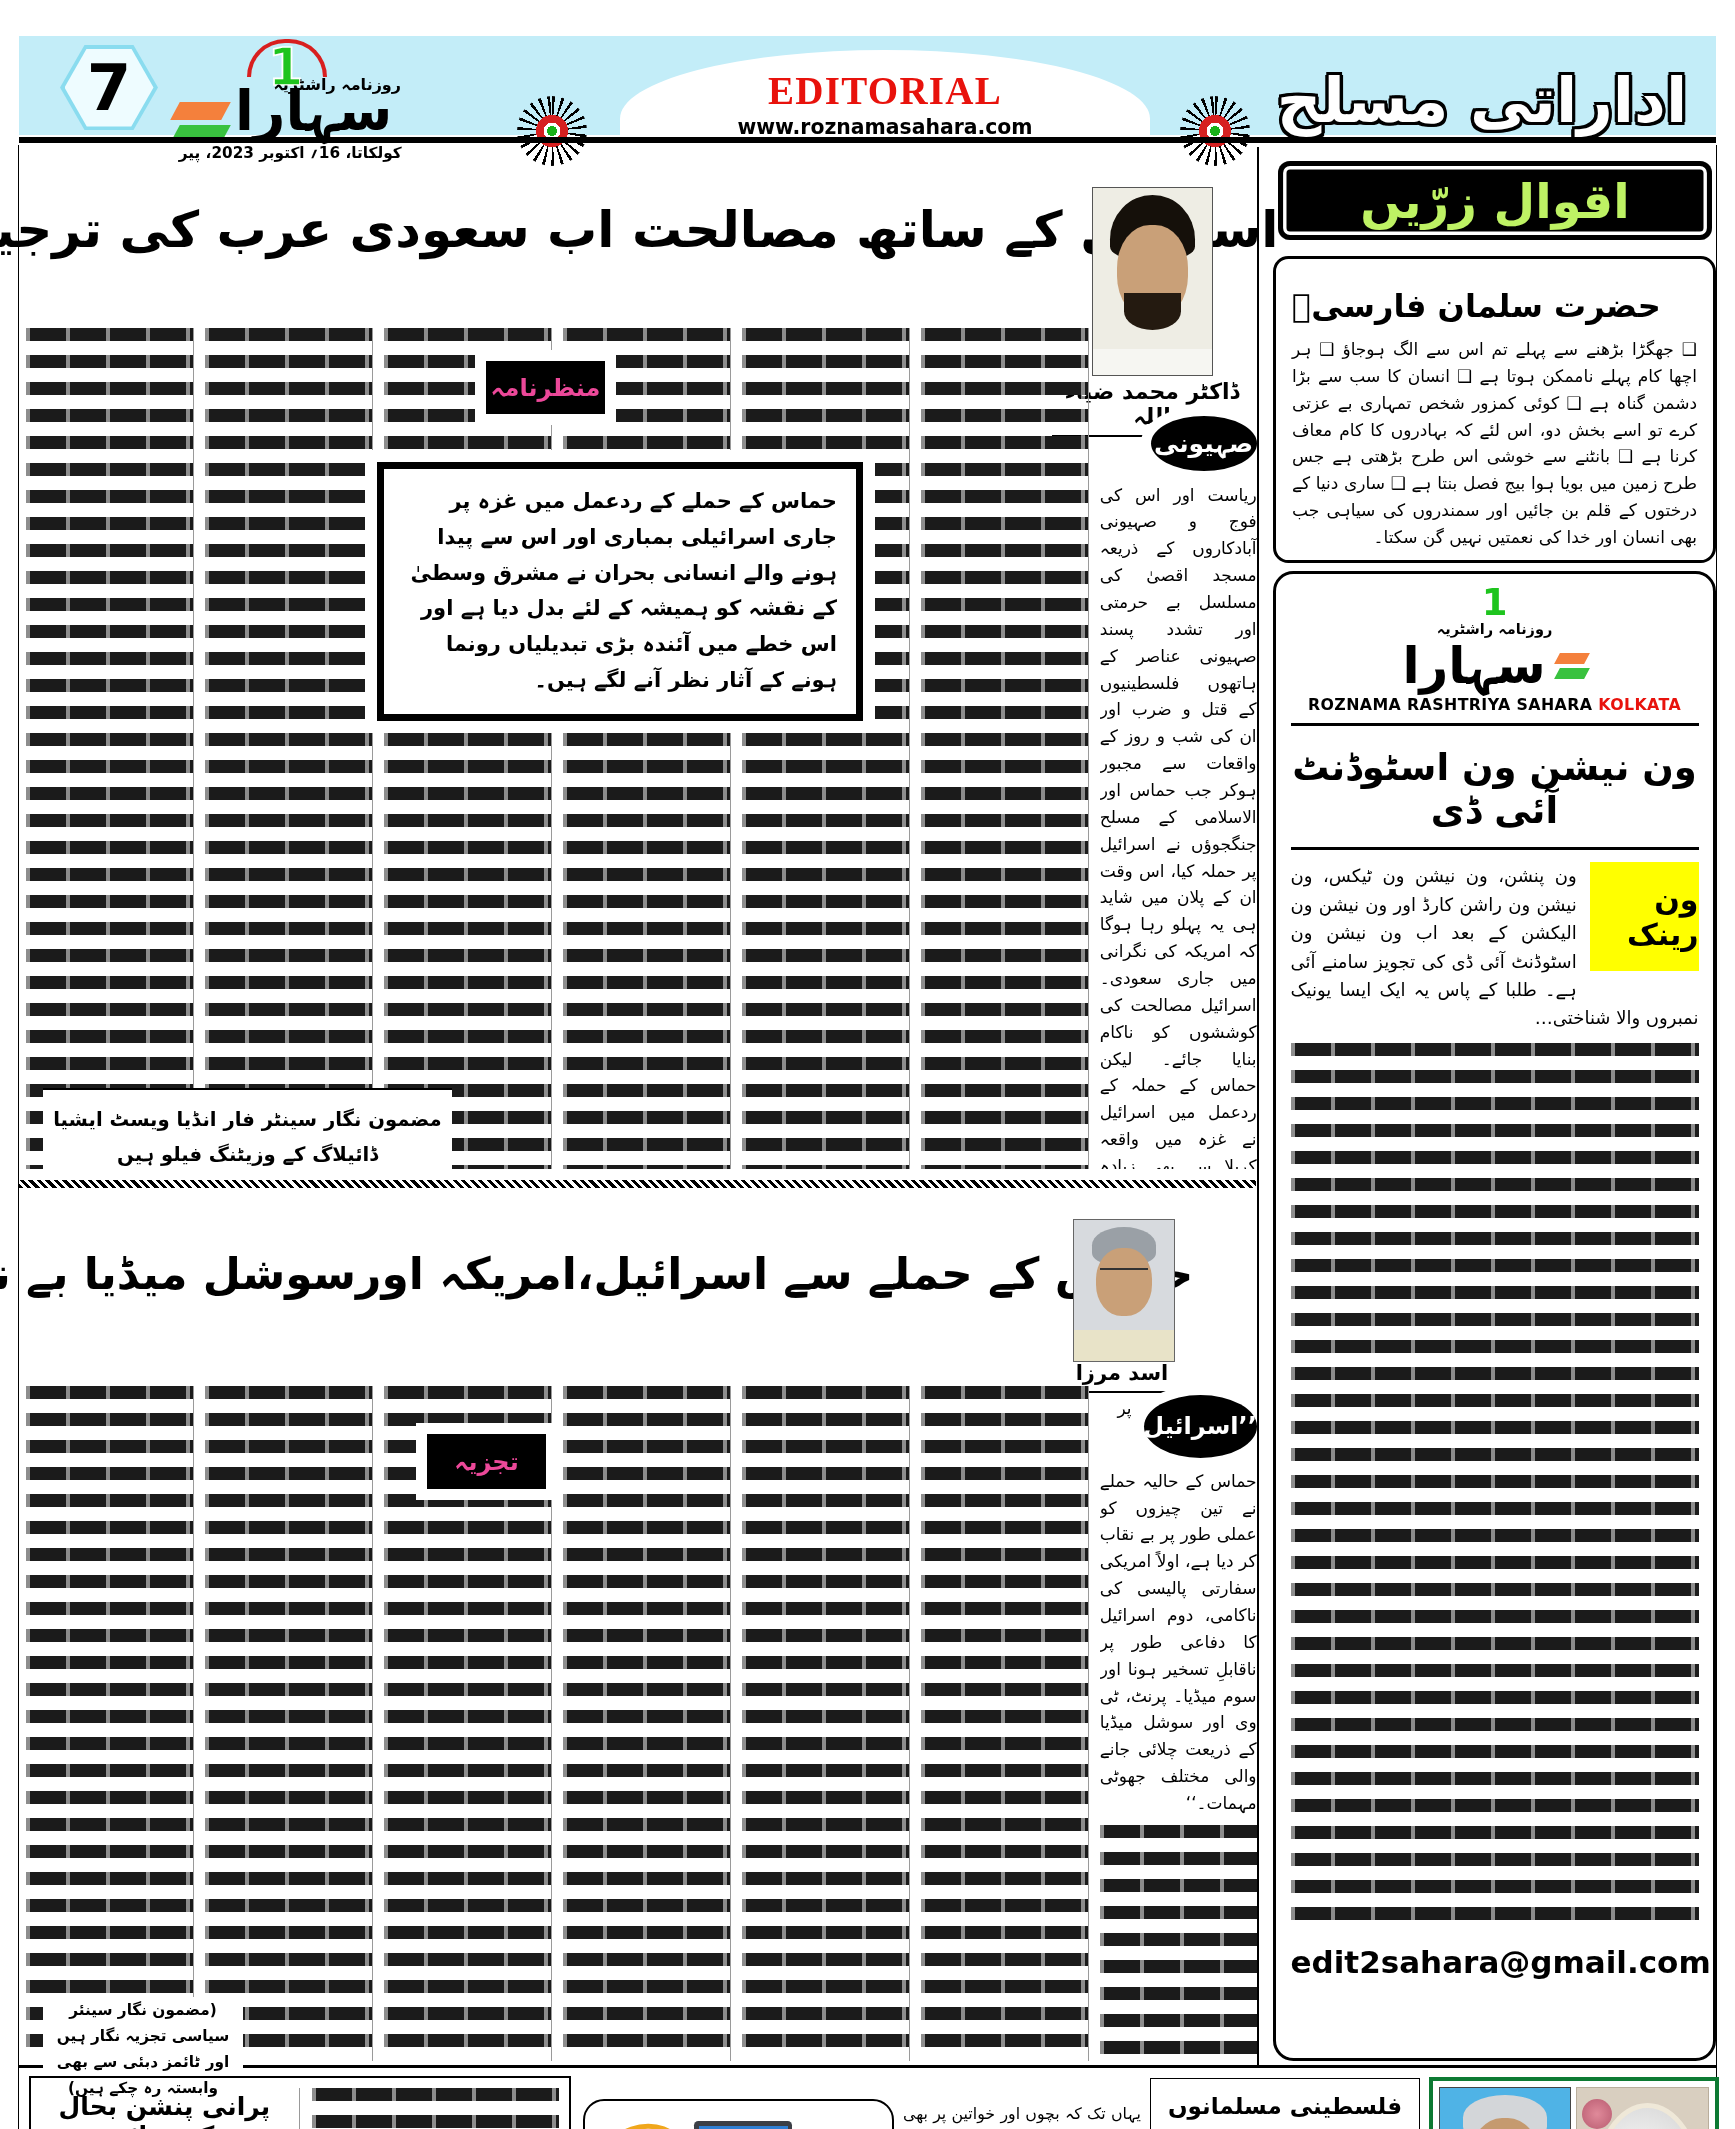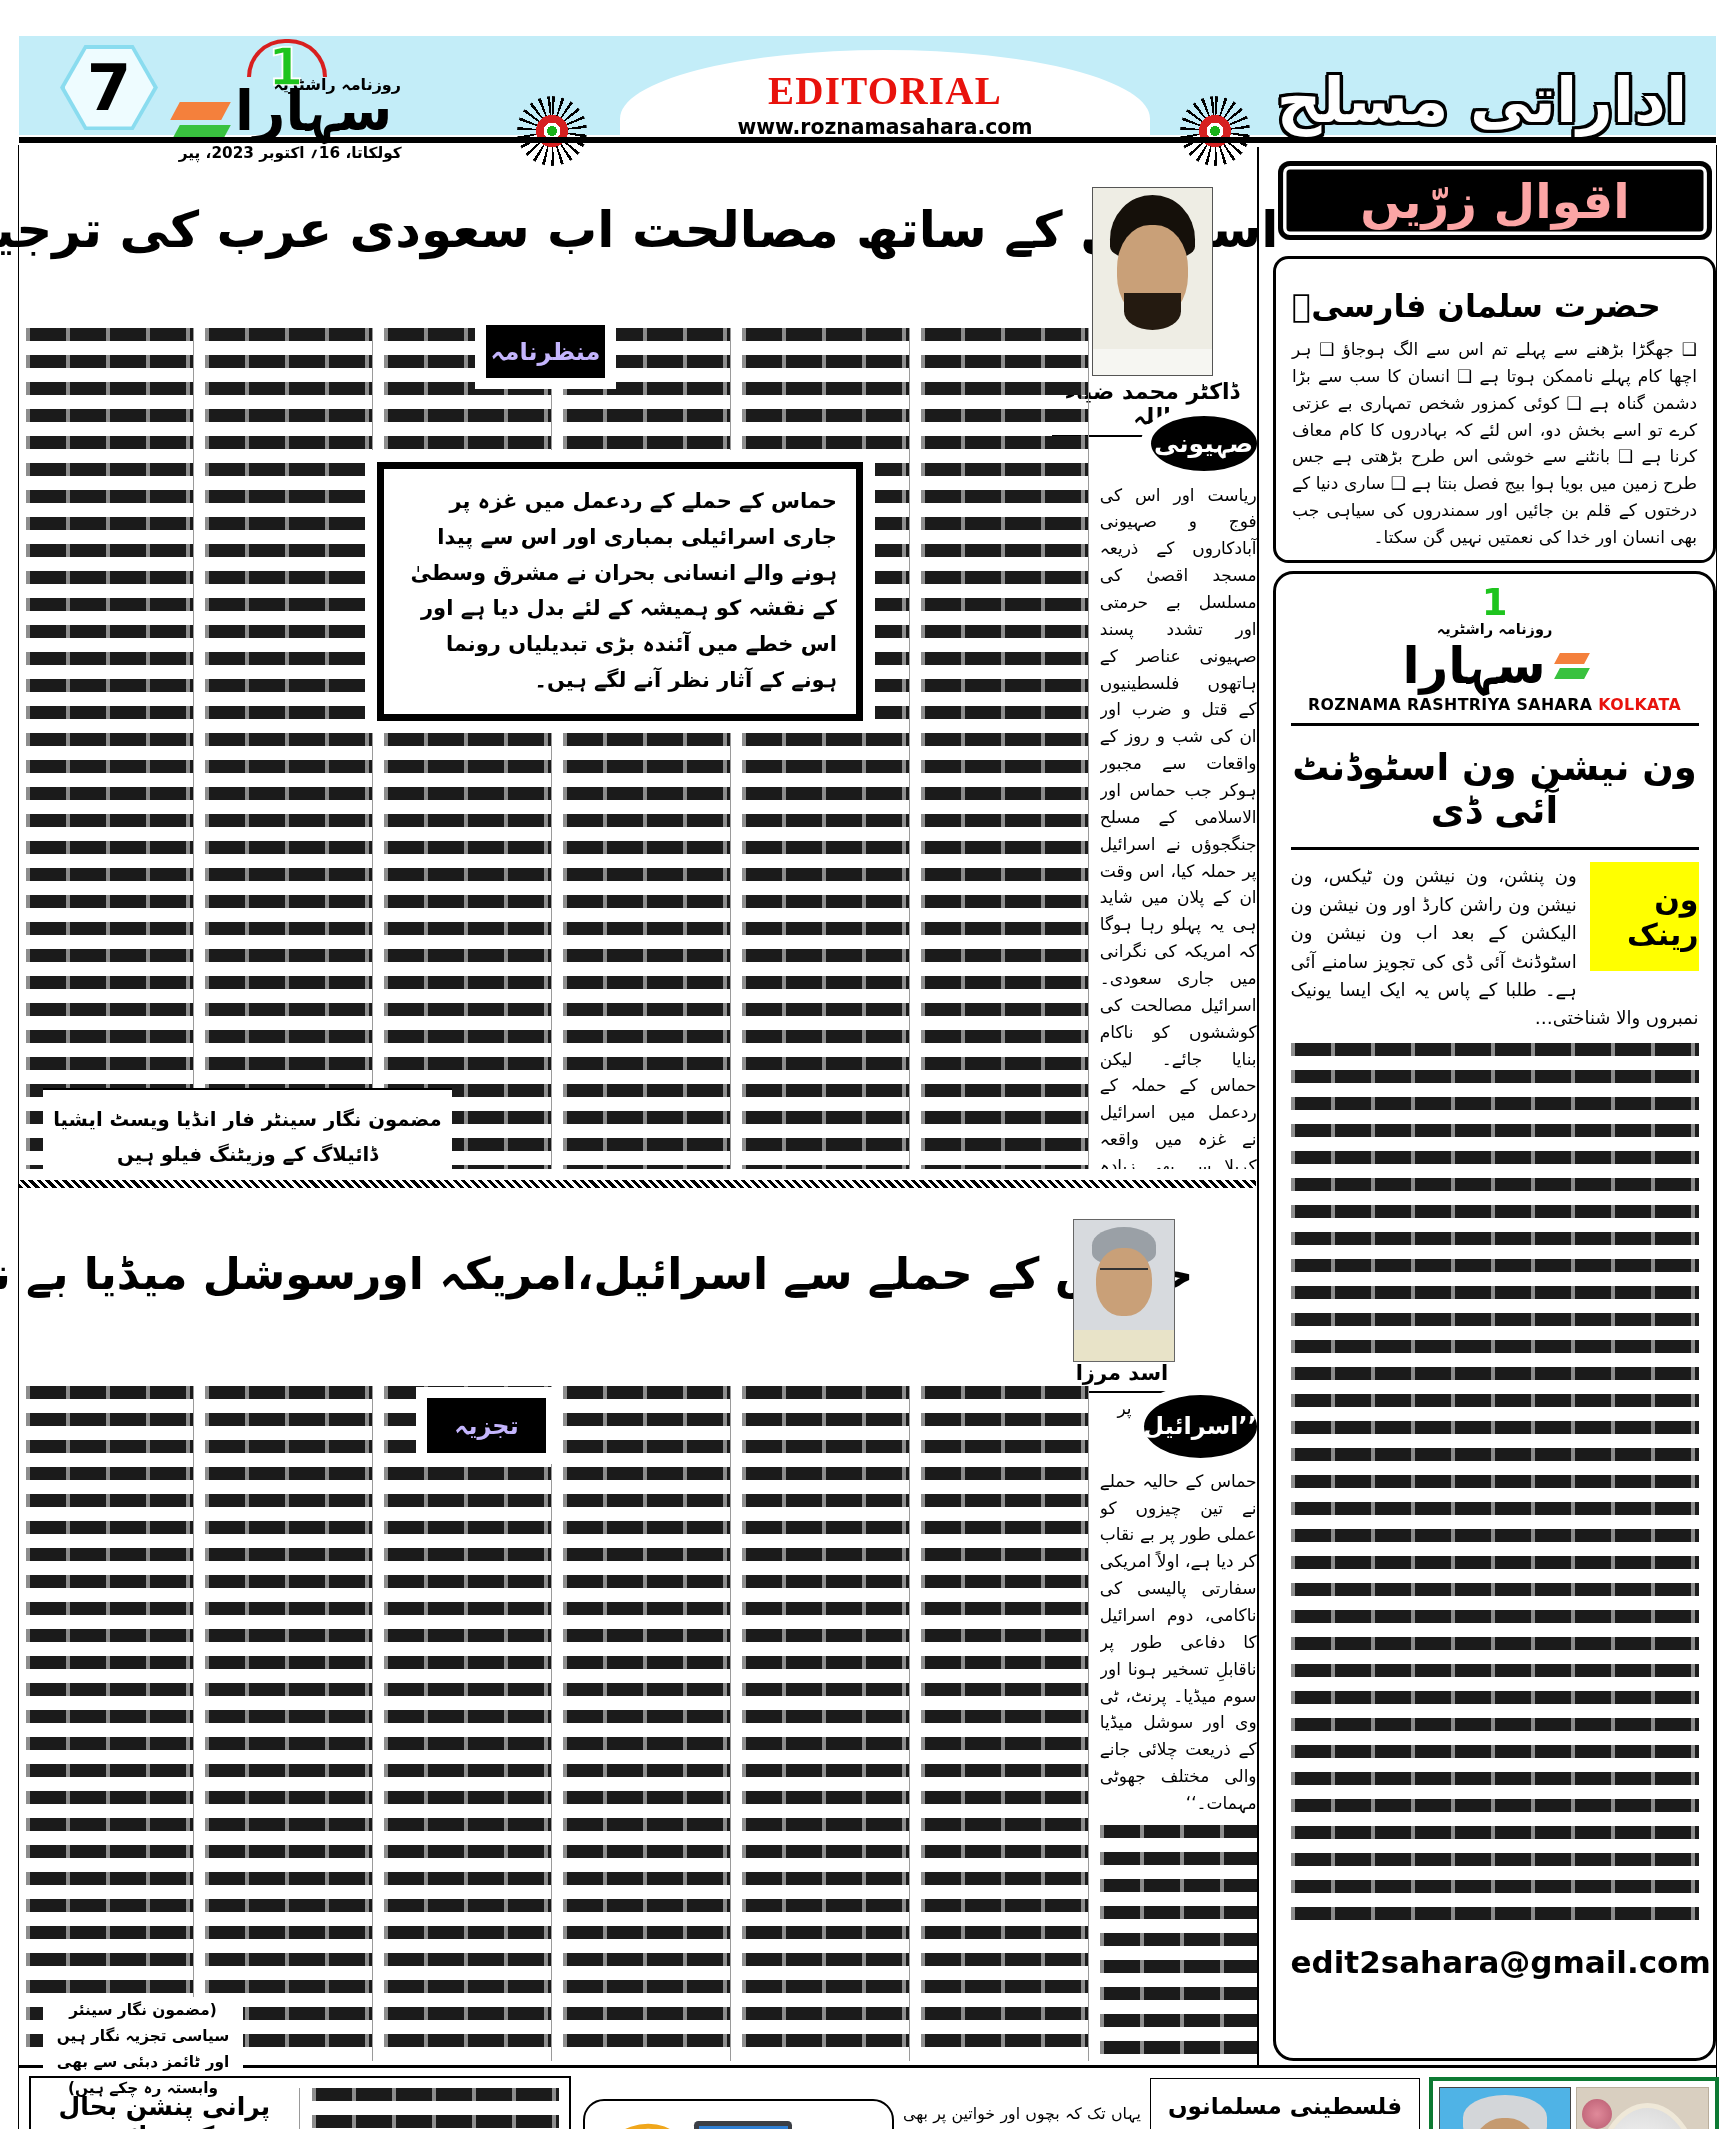--- a/index.html
+++ b/index.html
@@ -11,22 +11,22 @@
   .clip{overflow:hidden;}
   .stripes{background-image:
       repeating-linear-gradient(to right, rgba(255,255,255,.5) 0 4.3px, rgba(255,255,255,0) 4.3px 40px),
       repeating-linear-gradient(to bottom,#1b1b1b 0 12.8px, transparent 12.8px 27px);}
   .cols{display:flex;gap:11px;}
   .col{flex:1;min-width:0;position:relative;}
   .col+.col{border-right:0.9px solid #9a9a9a;padding-right:10.2px;}
   .bodytext{font-size:17px;line-height:1.58;text-align:justify;}
   .pq{position:absolute;background:#fff;border:7.7px solid #000;box-shadow:0 0 0 12px #fff;
       font-weight:700;text-align:right;direction:rtl;}
-  .kicker{position:absolute;background:#000;color:#c4b5fd;font-weight:700;box-shadow:0 0 0 11px #fff;
-      display:flex;align-items:center;justify-content:center;letter-spacing:1.7px;direction:rtl;}
+  .kicker{position:absolute;background:#000;color:#ec4899;font-weight:700;box-shadow:0 0 0 11px #fff;
+      display:flex;align-items:center;justify-content:center;letter-spacing:1.7px;direction:rtl;margin-top:36px;}
   .oval{background:#000;color:#fff;border-radius:50%;display:flex;align-items:center;justify-content:center;
       font-weight:700;box-shadow:0 0 0 10.2px #fff;direction:rtl;}
   .hrule{position:absolute;background:#000;}
   .vrule{position:absolute;background:#000;}
   .headline{font-weight:800;white-space:nowrap;direction:rtl;display:flex;align-items:center;justify-content:center;}
   .outline-w{color:#fff;text-shadow:-3.4px 0 #000,3.4px 0 #000,0 -3.4px #000,0 3.4px #000,-2.6px -2.6px #000,2.6px 2.6px #000,-2.6px 2.6px #000,2.6px -2.6px #000;}
   .burst{border-radius:50%;background:
       radial-gradient(circle, #19b219 0 5.1px, #ffffff 5.1px 8.5px, #d62020 8.5px 16px, rgba(0,0,0,0) 16px),
       repeating-conic-gradient(#000 0deg 5deg, rgba(0,0,0,0) 5deg 16deg);}
   .chev{width:51px;height:18px;transform:skewX(-28deg);}
@@ -131,21 +131,21 @@
     <div class="col stripes"></div>
   </div>
 
   <div class="kicker" style="left:427px;top:1398px;width:119px;height:55px;font-size:24px;">تجزیہ</div>
 
 
   <div class="abs rtl" style="left:43px;top:1997px;width:200px;background:#fff;font-size:15.3px;font-weight:700;text-align:center;line-height:1.7;">(مضمون نگار سینئر سیاسی تجزیہ نگار ہیں اور ٹائمز دبئی سے بھی وابستہ رہ چکے ہیں)</div>
 
   <div class="abs ctr" style="left:1278px;top:161px;width:434px;height:79px;background:#000;border-radius:12px;
               box-shadow:inset 0 0 0 5.1px #000, inset 0 0 0 8.5px #fff;">
-    <span class="rtl" style="color:#fca5a5;font-size:48px;font-weight:900;">اقوال زرّیں</span>
+    <span class="rtl" style="color:#bef264;font-size:48px;font-weight:900;">اقوال زرّیں</span>
   </div>
 
   <div class="abs rtl" style="left:1273px;top:256px;width:443px;height:307px;border:3.4px solid #000;border-radius:15.3px;
               padding:12px 16px;box-sizing:border-box;overflow:hidden;">
     <div style="text-align:left;font-size:32px;font-weight:900;margin-bottom:11px;margin-top:16px;">حضرت سلمان فارسیؓ</div>
     <div class="bodytext" style="font-size:17px;">❑ جھگڑا بڑھنے سے پہلے تم اس سے الگ ہوجاؤ ❑ ہر اچھا کام پہلے ناممکن ہوتا ہے ❑ انسان کا سب سے بڑا دشمن گناہ ہے ❑ کوئی کمزور شخص تمہاری بے عزتی کرے تو اسے بخش دو، اس لئے کہ بہادروں کا کام معاف کرنا ہے ❑ بانٹنے سے خوشی اس طرح بڑھتی ہے جس طرح زمین میں بویا ہوا بیج فصل بنتا ہے ❑ ساری دنیا کے درختوں کے قلم بن جائیں اور سمندروں کی سیاہی جب بھی انسان اور خدا کی نعمتیں نہیں گن سکتا۔</div>
   </div>
 
   <div class="abs" style="left:1273px;top:571px;width:443px;height:1490px;border:3.4px solid #000;border-radius:20.4px;
               box-sizing:border-box;overflow:hidden;padding:10.2px 14.5px;">

